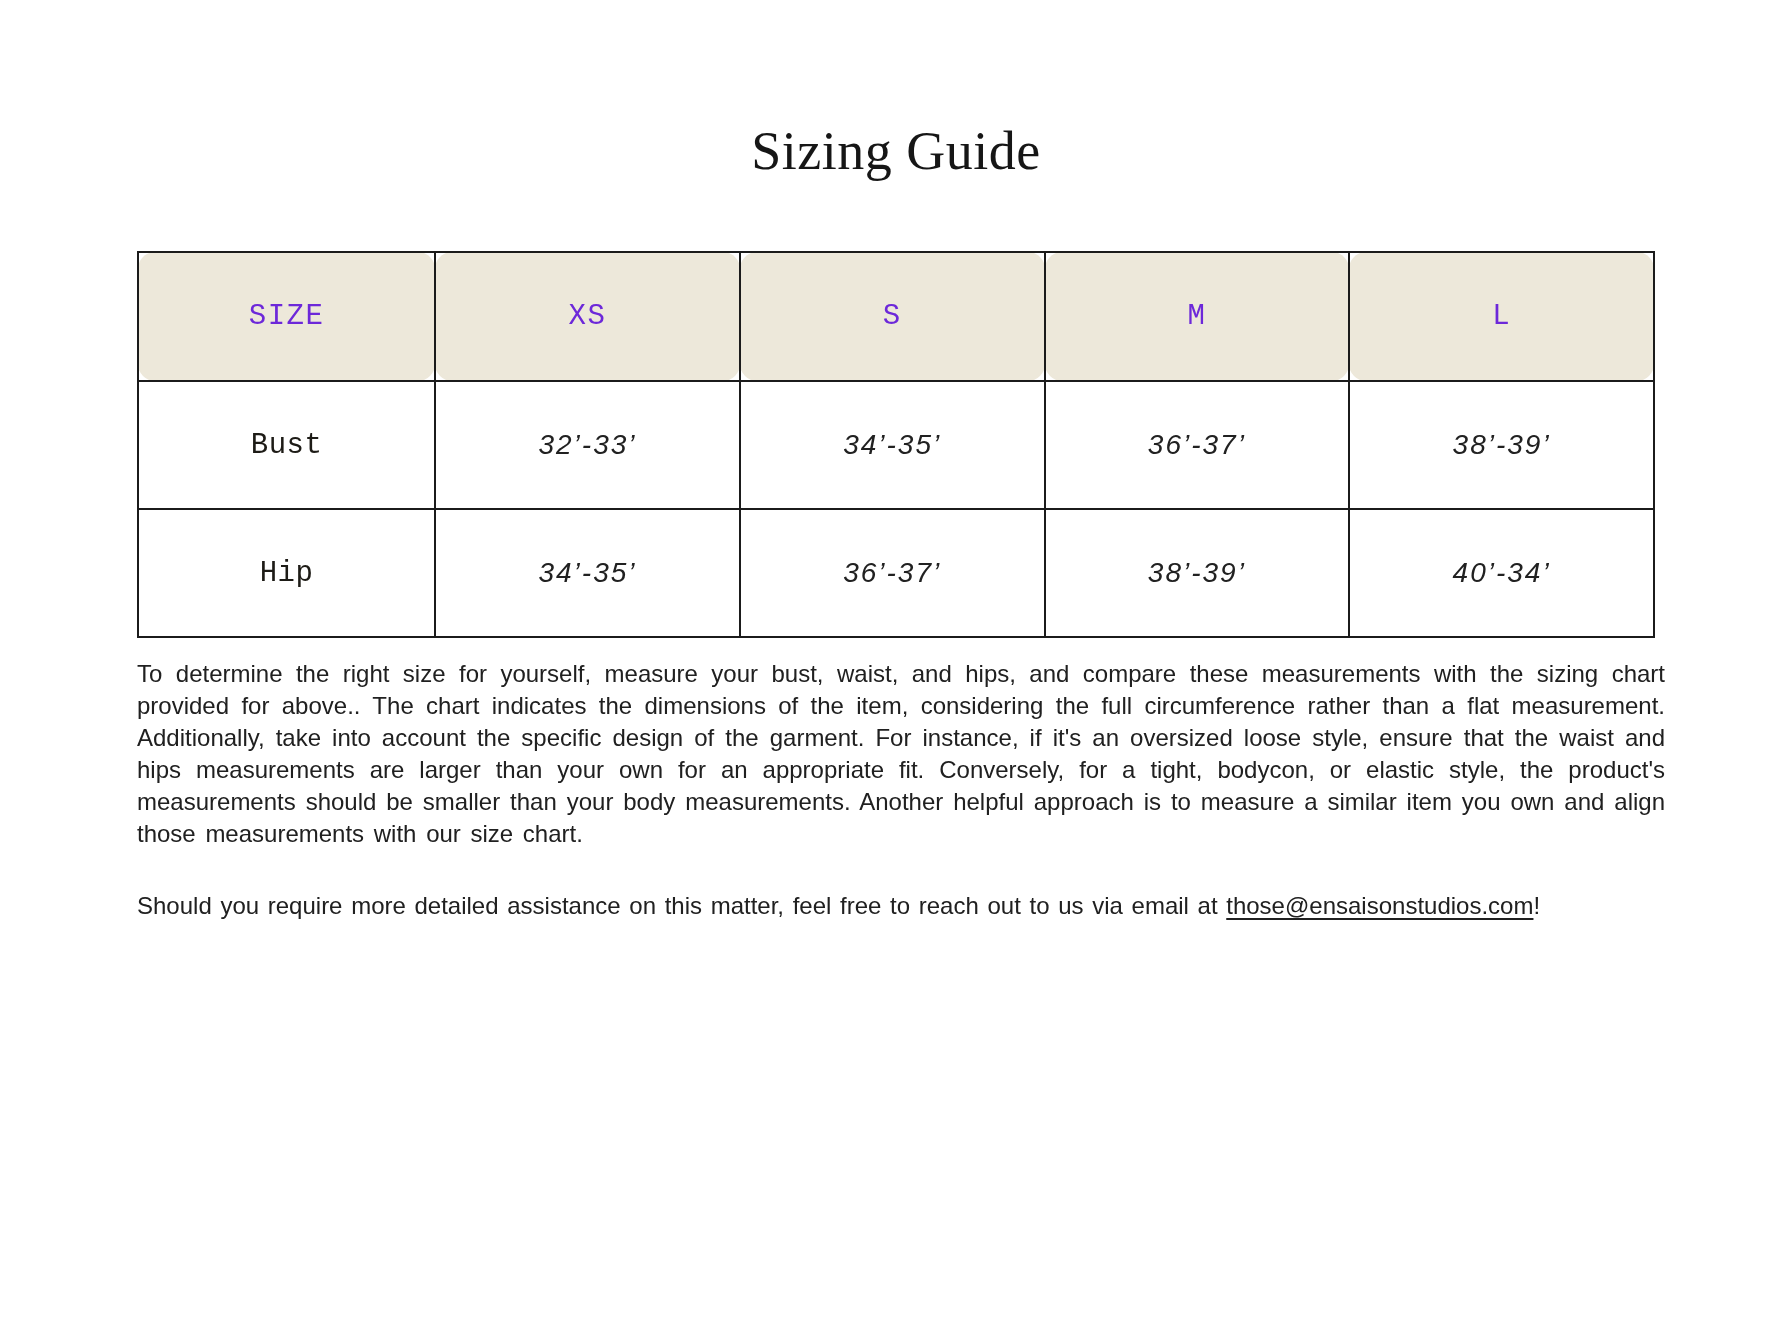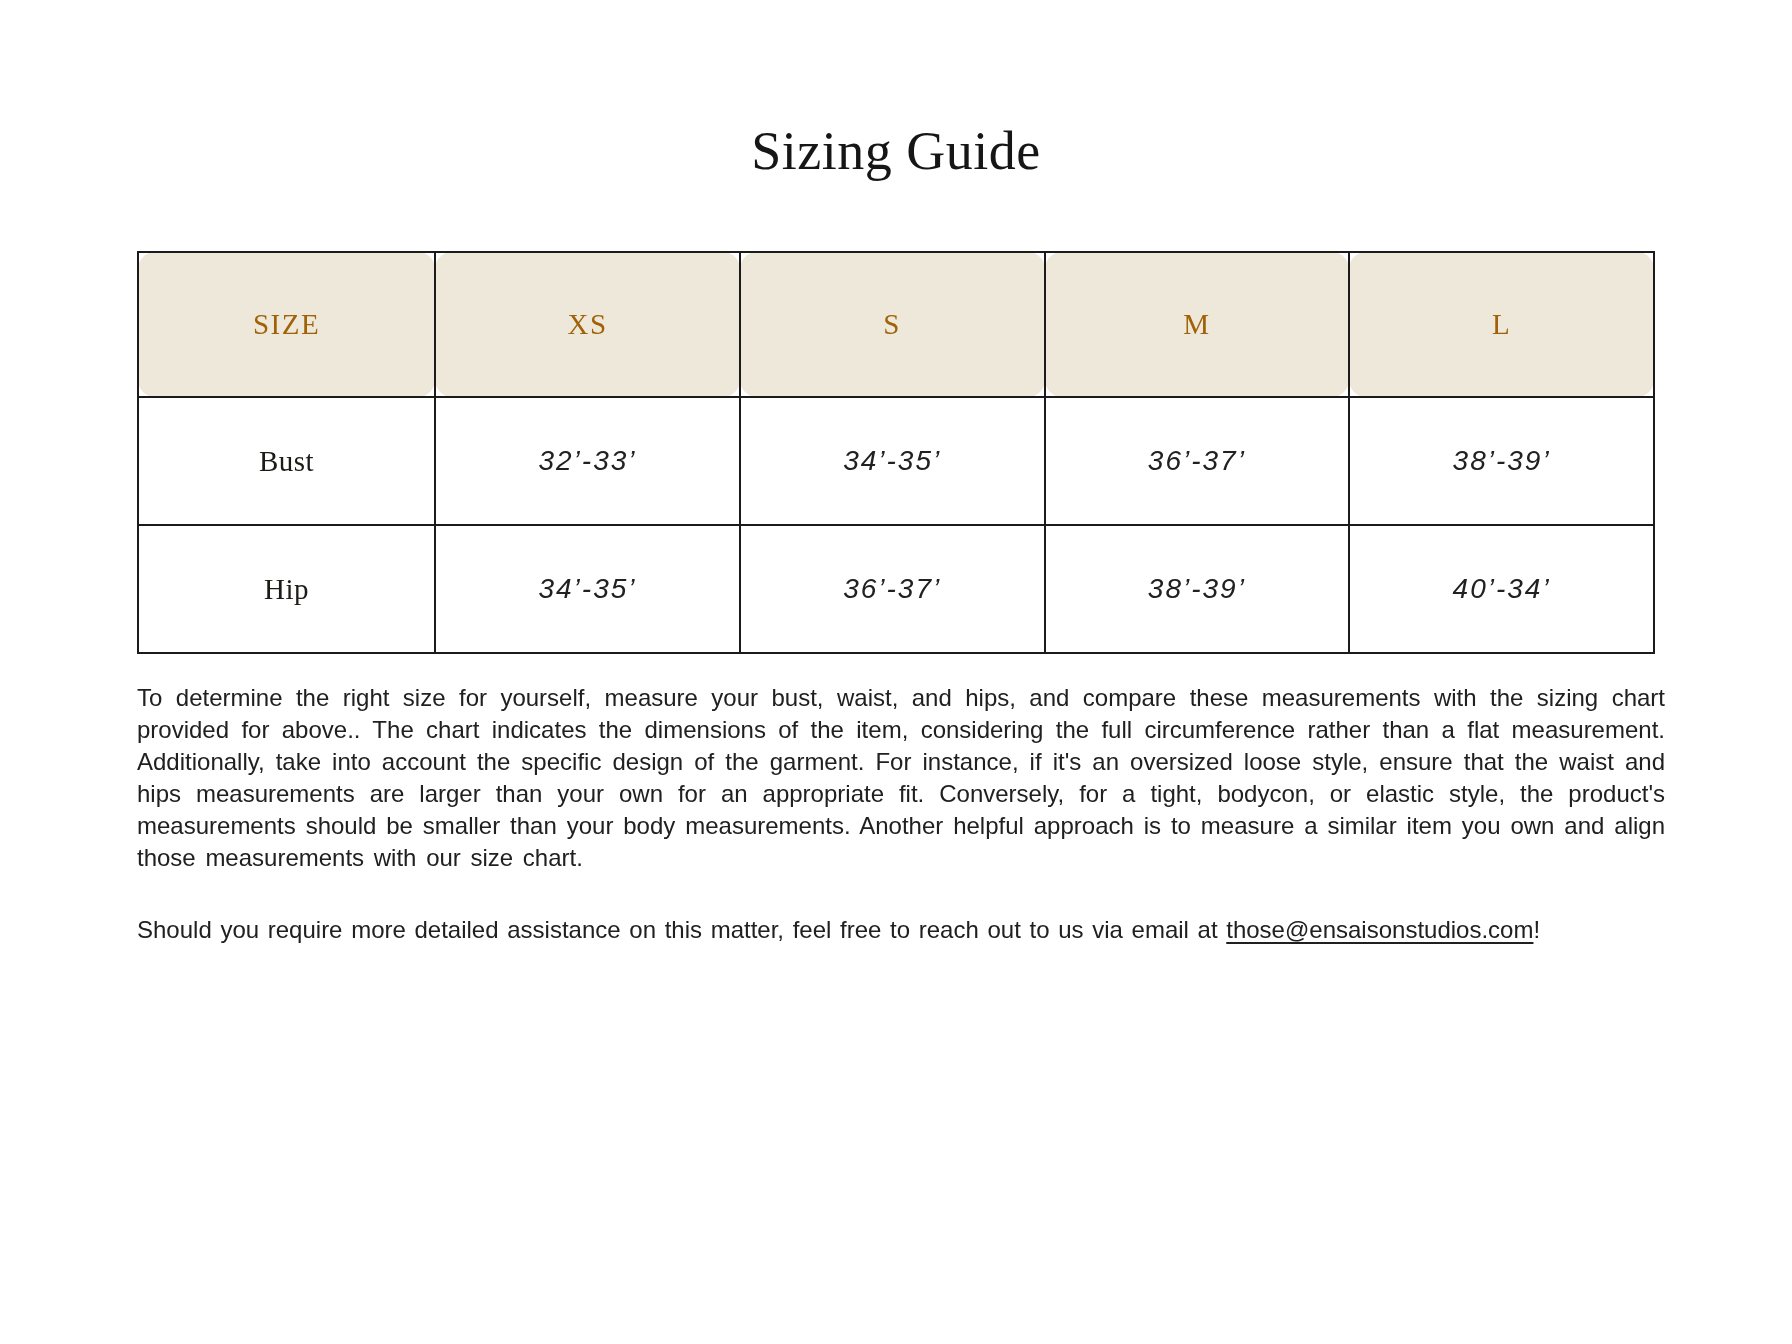--- a/index.html
+++ b/index.html
@@ -28,33 +28,33 @@
     border-collapse: collapse;
     table-layout: fixed;
   }
   .size-table th, .size-table td {
     border: 2px solid #1b1b1b;
     text-align: center;
     vertical-align: middle;
   }
   .size-table th {
     background: #ede8da;
-    height: 145px;
-    font-family: Liberation Serif, serif;
+    height: 129px;
+    font-family: Liberation Mono, monospace;
     font-weight: 400;
     font-size: 29px;
     letter-spacing: 1.5px;
-    color: #a16207;
+    color: #6d28d9;
   }
   .size-table td {
     height: 128px;
     background: #ffffff;
   }
   .size-table td.row-label {
-    font-family: Liberation Serif, serif;
+    font-family: Liberation Mono, monospace;
     font-size: 29px;
     color: #1d1b16;
     letter-spacing: 0.5px;
   }
   .size-table td.value-cell {
     font-family: "Liberation Sans", "DejaVu Sans", sans-serif;
     font-size: 28px;
     letter-spacing: 2px;
     color: #212121;
     font-style: italic;
@@ -62,21 +62,21 @@
   .subheading {
     margin: 74px 120px 0 137px;
     font-family: "Liberation Serif", "DejaVu Serif", serif;
     font-weight: 400;
     font-size: 33px;
     line-height: 1.15;
     color: #1a1a1a;
     letter-spacing: 0.3px;
   }
   .description {
-    margin: 28px 0 0 137px;
+    margin: 20px 0 0 137px;
     width: 1528px;
     font-family: "Liberation Sans", "DejaVu Sans", sans-serif;
     font-size: 24px;
     line-height: 32px;
     color: #202020;
     text-align: justify;
     word-spacing: 3px;
   }
   .contact-line {
     margin: 40px 0 0 137px;

